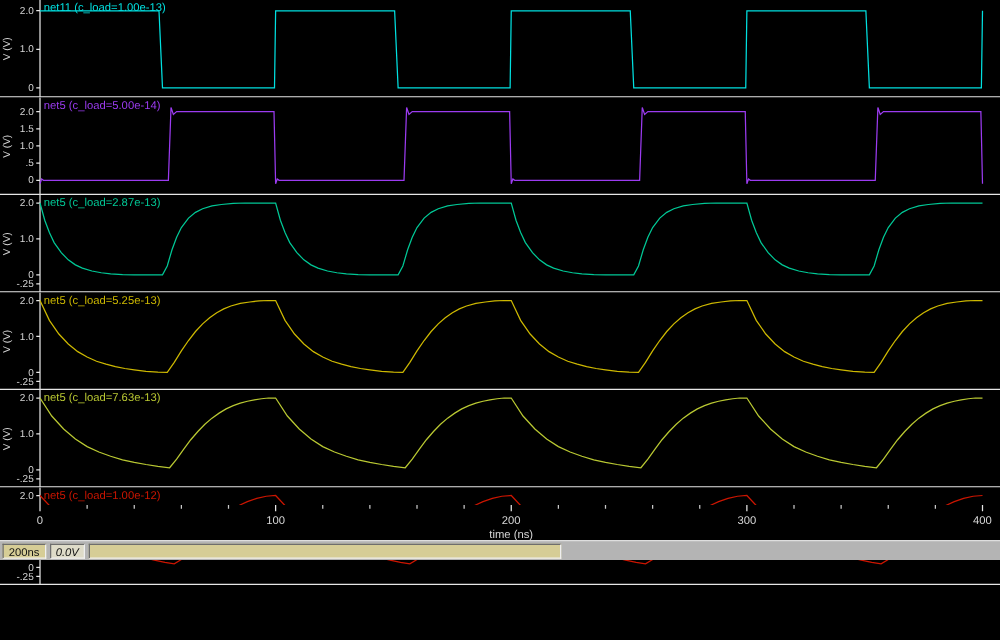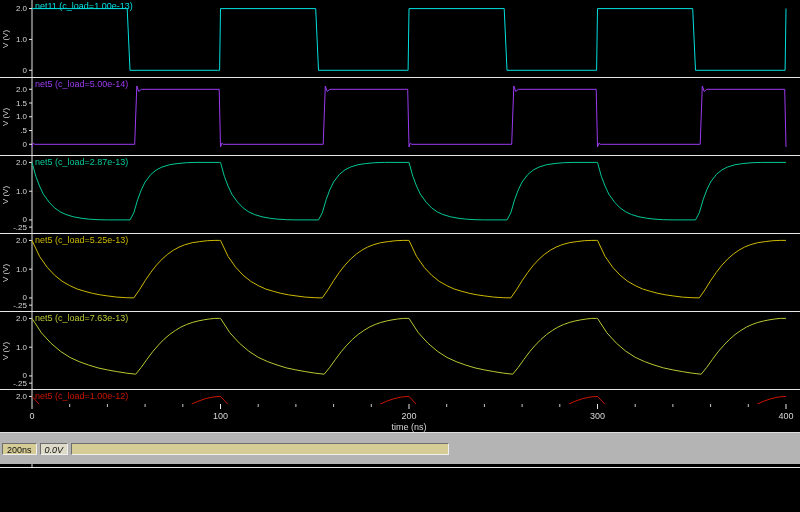--- a/index.html
+++ b/index.html
@@ -1,21 +1,21 @@
 <!DOCTYPE html>
 <html><head>
 <meta charset="utf-8">
 <style>
   html,body{margin:0;padding:0;background:#000;width:800px;height:512px;overflow:hidden;
     font-family:"Liberation Sans",sans-serif;}
   #viewer{width:800px;height:512px;display:flex;flex-direction:column;background:#000;}
   #panels{height:404px;}
   #panels svg{display:block;}
   #xaxis{height:28px;background:#000;}
-  #statusbar{height:32px;background:#b4b4b4;display:flex;align-items:center;
+  #statusbar{height:16px;background:#b4b4b4;display:flex;align-items:center;
     padding:0 2px;gap:3px;border-top:1px solid #dedede;box-sizing:border-box;}
   .sbox{height:12px;line-height:12px;font-size:9px;padding:0 4px;box-sizing:border-box;
     border:1px solid;border-color:#6e6e6e #efefef #efefef #6e6e6e;color:#111;}
   .khaki{background:#d6cd96;}
   .pale{background:#dedbc8;font-style:italic;}
   .long{width:378px;background:#d6cd96;}
   text{font-family:"Liberation Sans",sans-serif;}
 </style>
 </head>
 <body>

